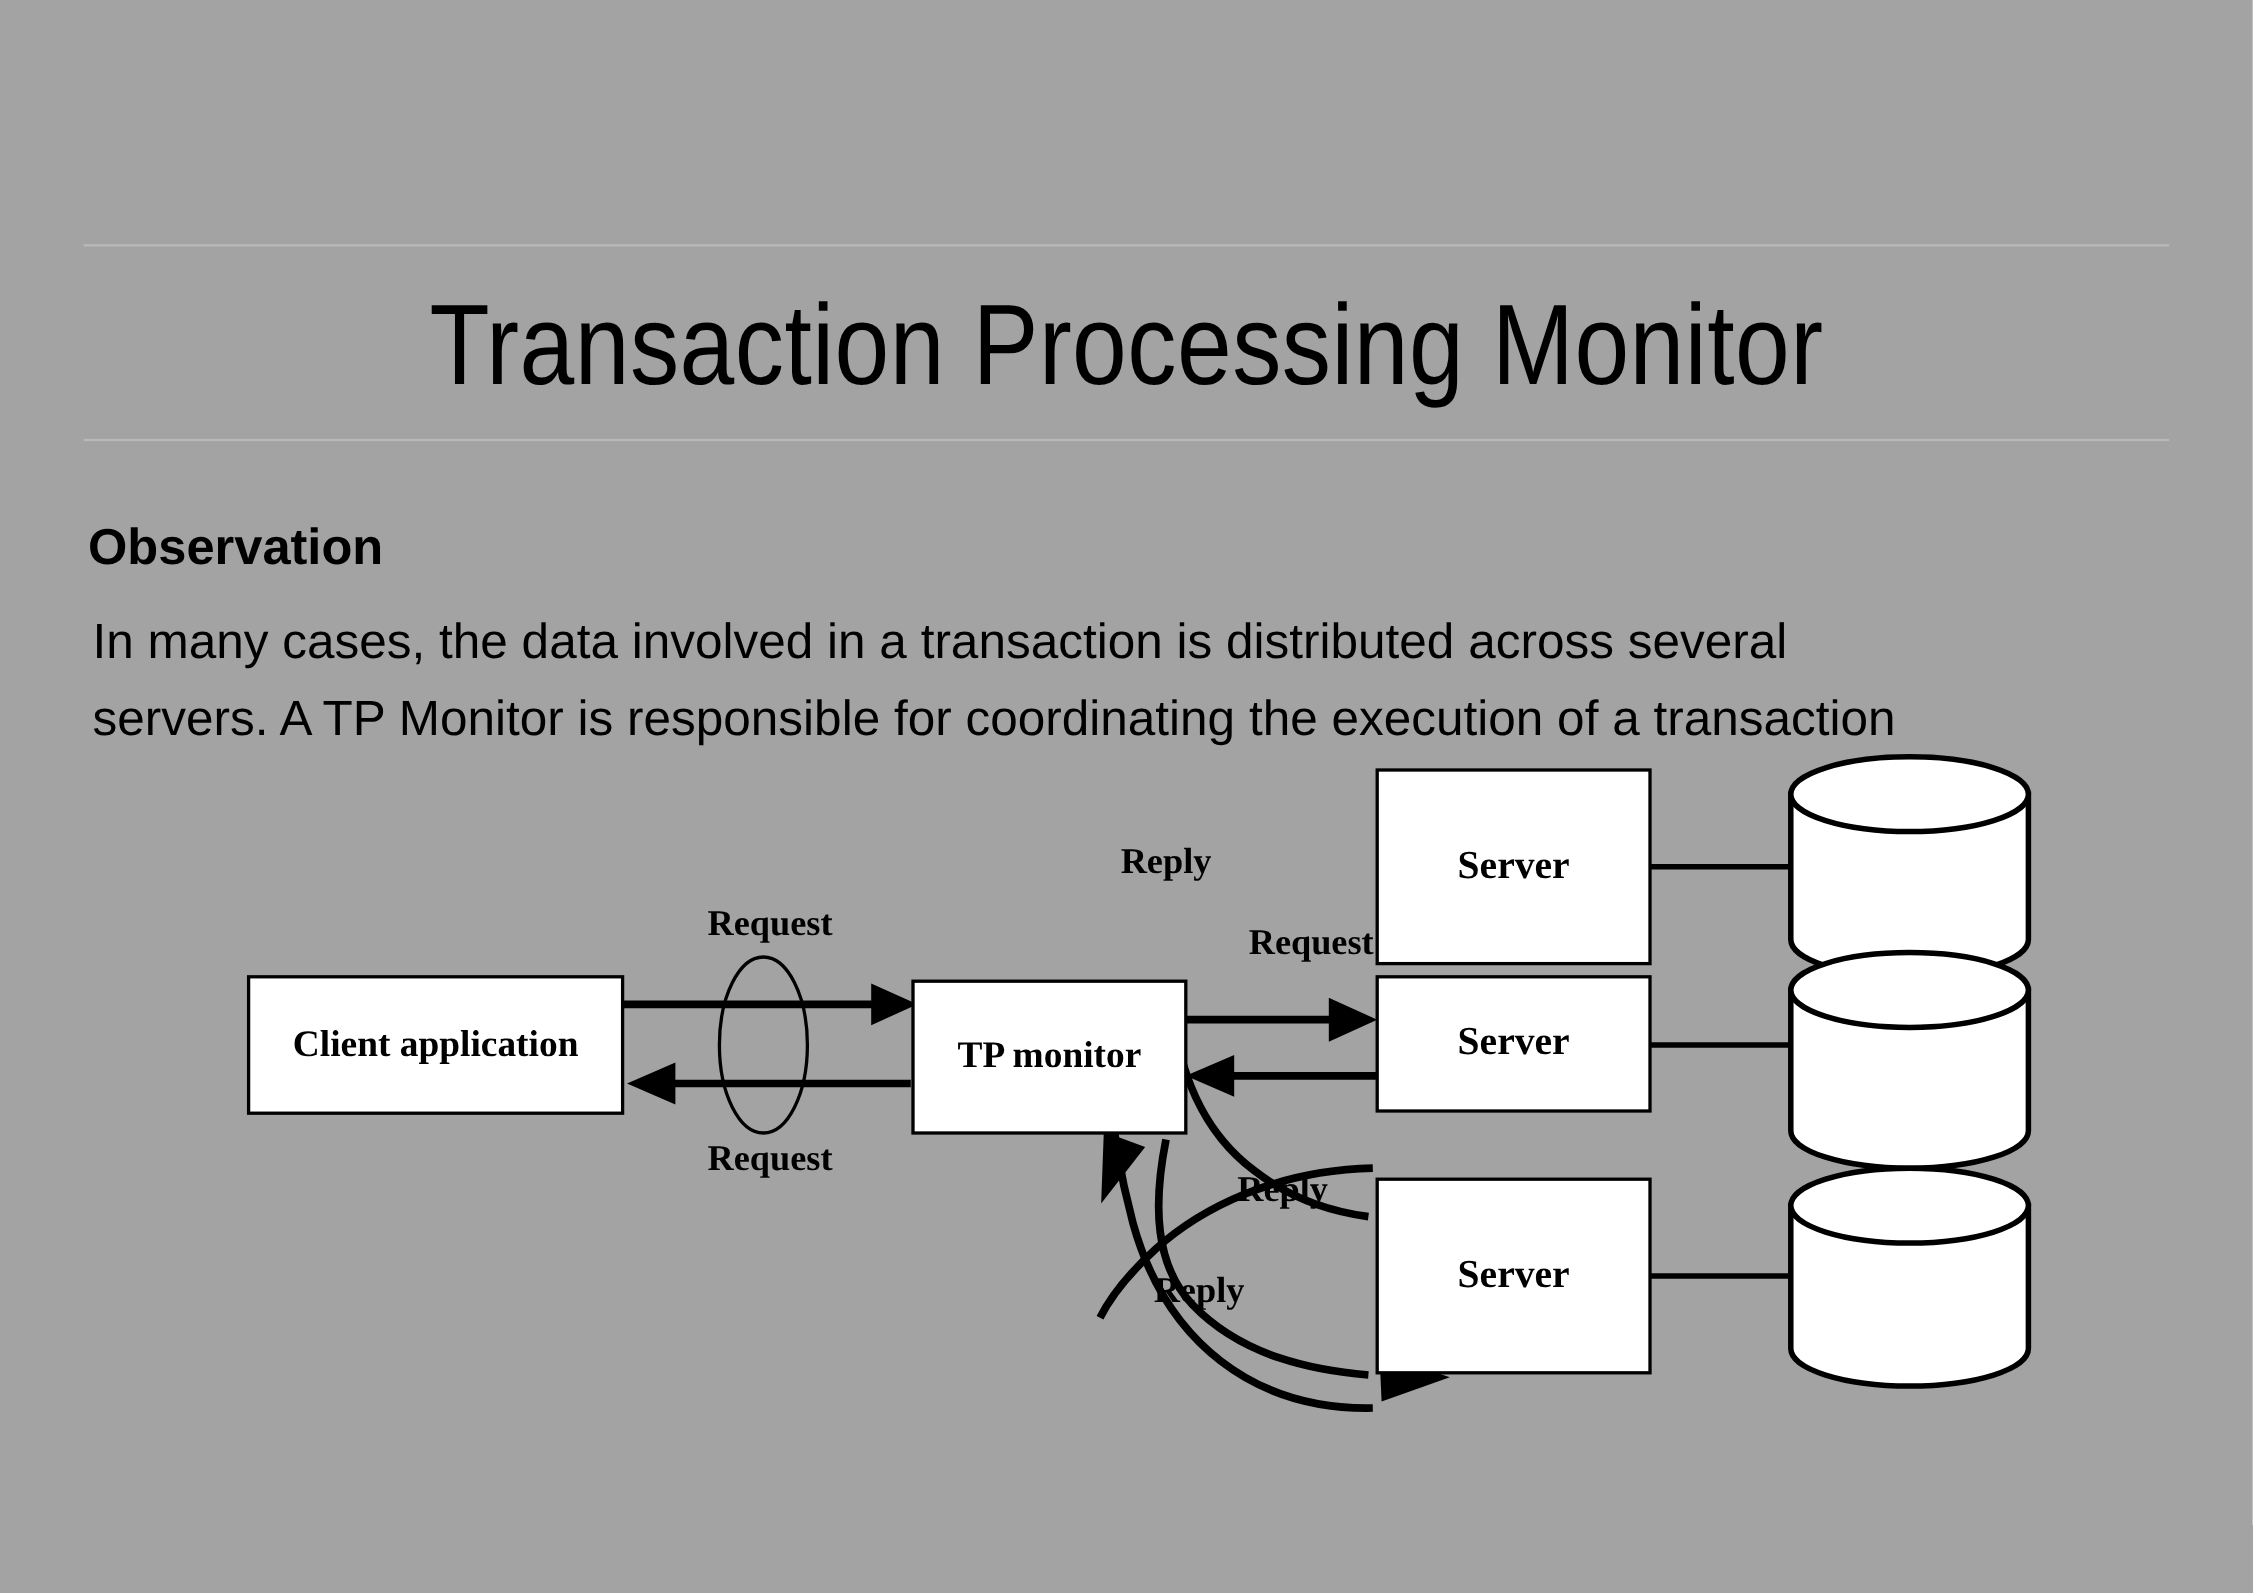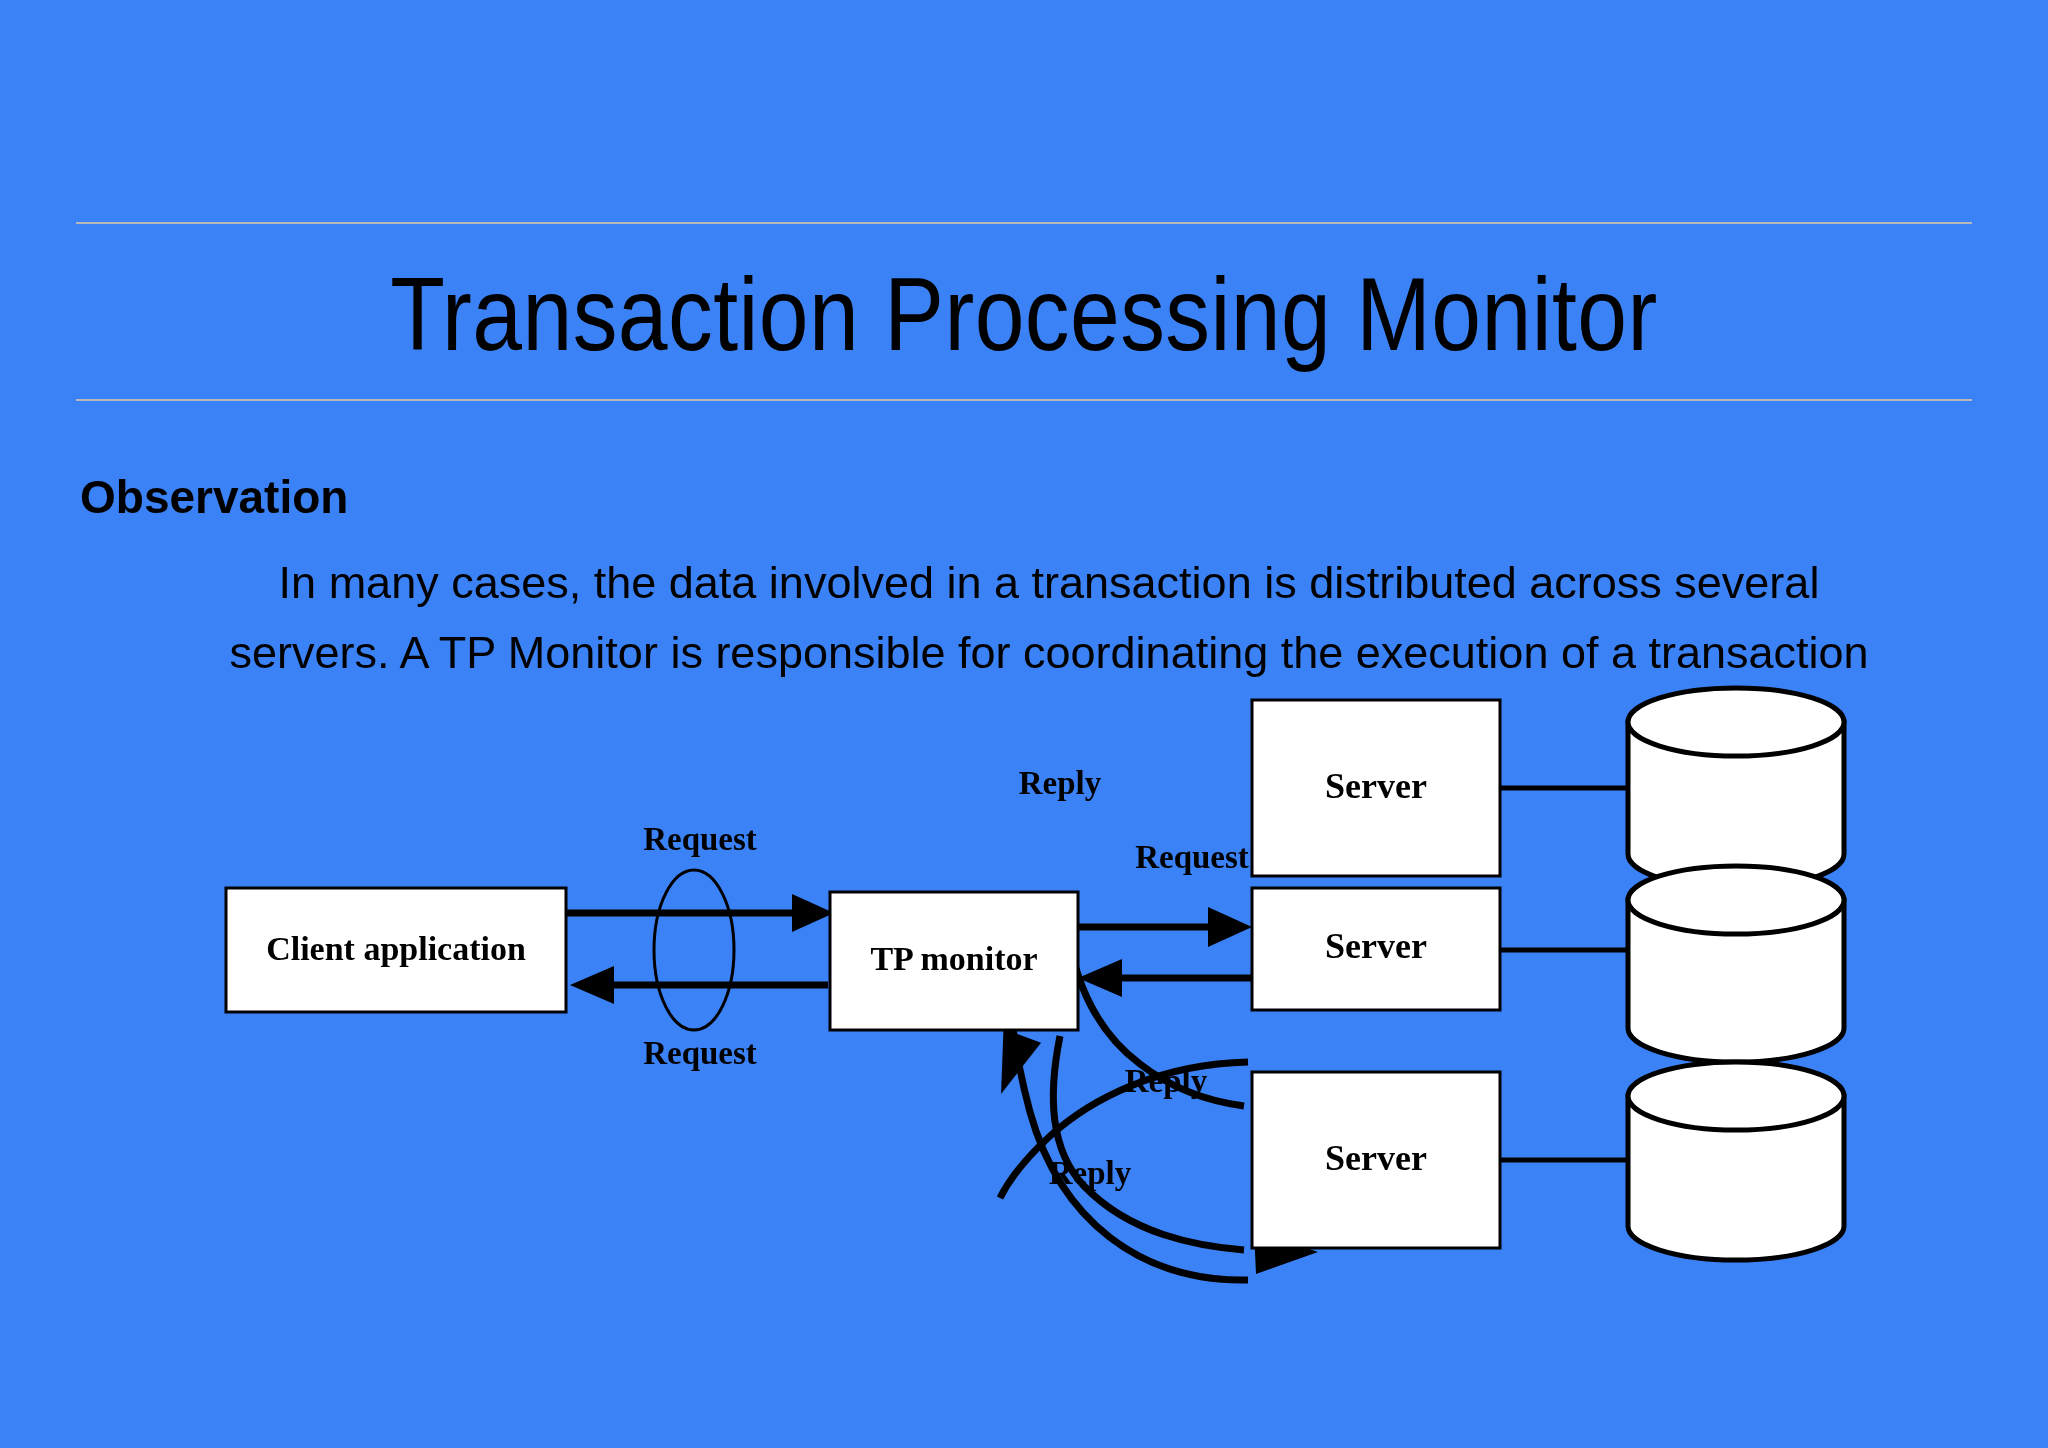--- a/index.html
+++ b/index.html
@@ -4,21 +4,21 @@
 <style>
   html, body {
     margin: 0;
     padding: 0;
     background: #ffffff;
   }
   #slide {
     position: relative;
     width: 2048px;
     height: 1448px;
-    background: #3b82f6;
+    background: #a3a3a3;
     overflow: hidden;
     font-family: "Liberation Serif", serif;
   }
 
   
   #title-rule-top {
     position: absolute;
     left: 76px;
     top: 222px;
     width: 1896px;
@@ -67,21 +67,20 @@
   #body-text {
     position: absolute;
     left: 84px;
     top: 548px;
     width: 1930px;
     font-family: "Liberation Sans", sans-serif;
     font-weight: 400;
     font-size: 45px;
     line-height: 70px;
     color: #000000;
-    text-align: center;
   }
   #body-text .line { display: block; white-space: nowrap; }
 
   
   #diagram {
     position: absolute;
     left: 0;
     top: 660px;
     width: 1772px;
     height: 640px;

